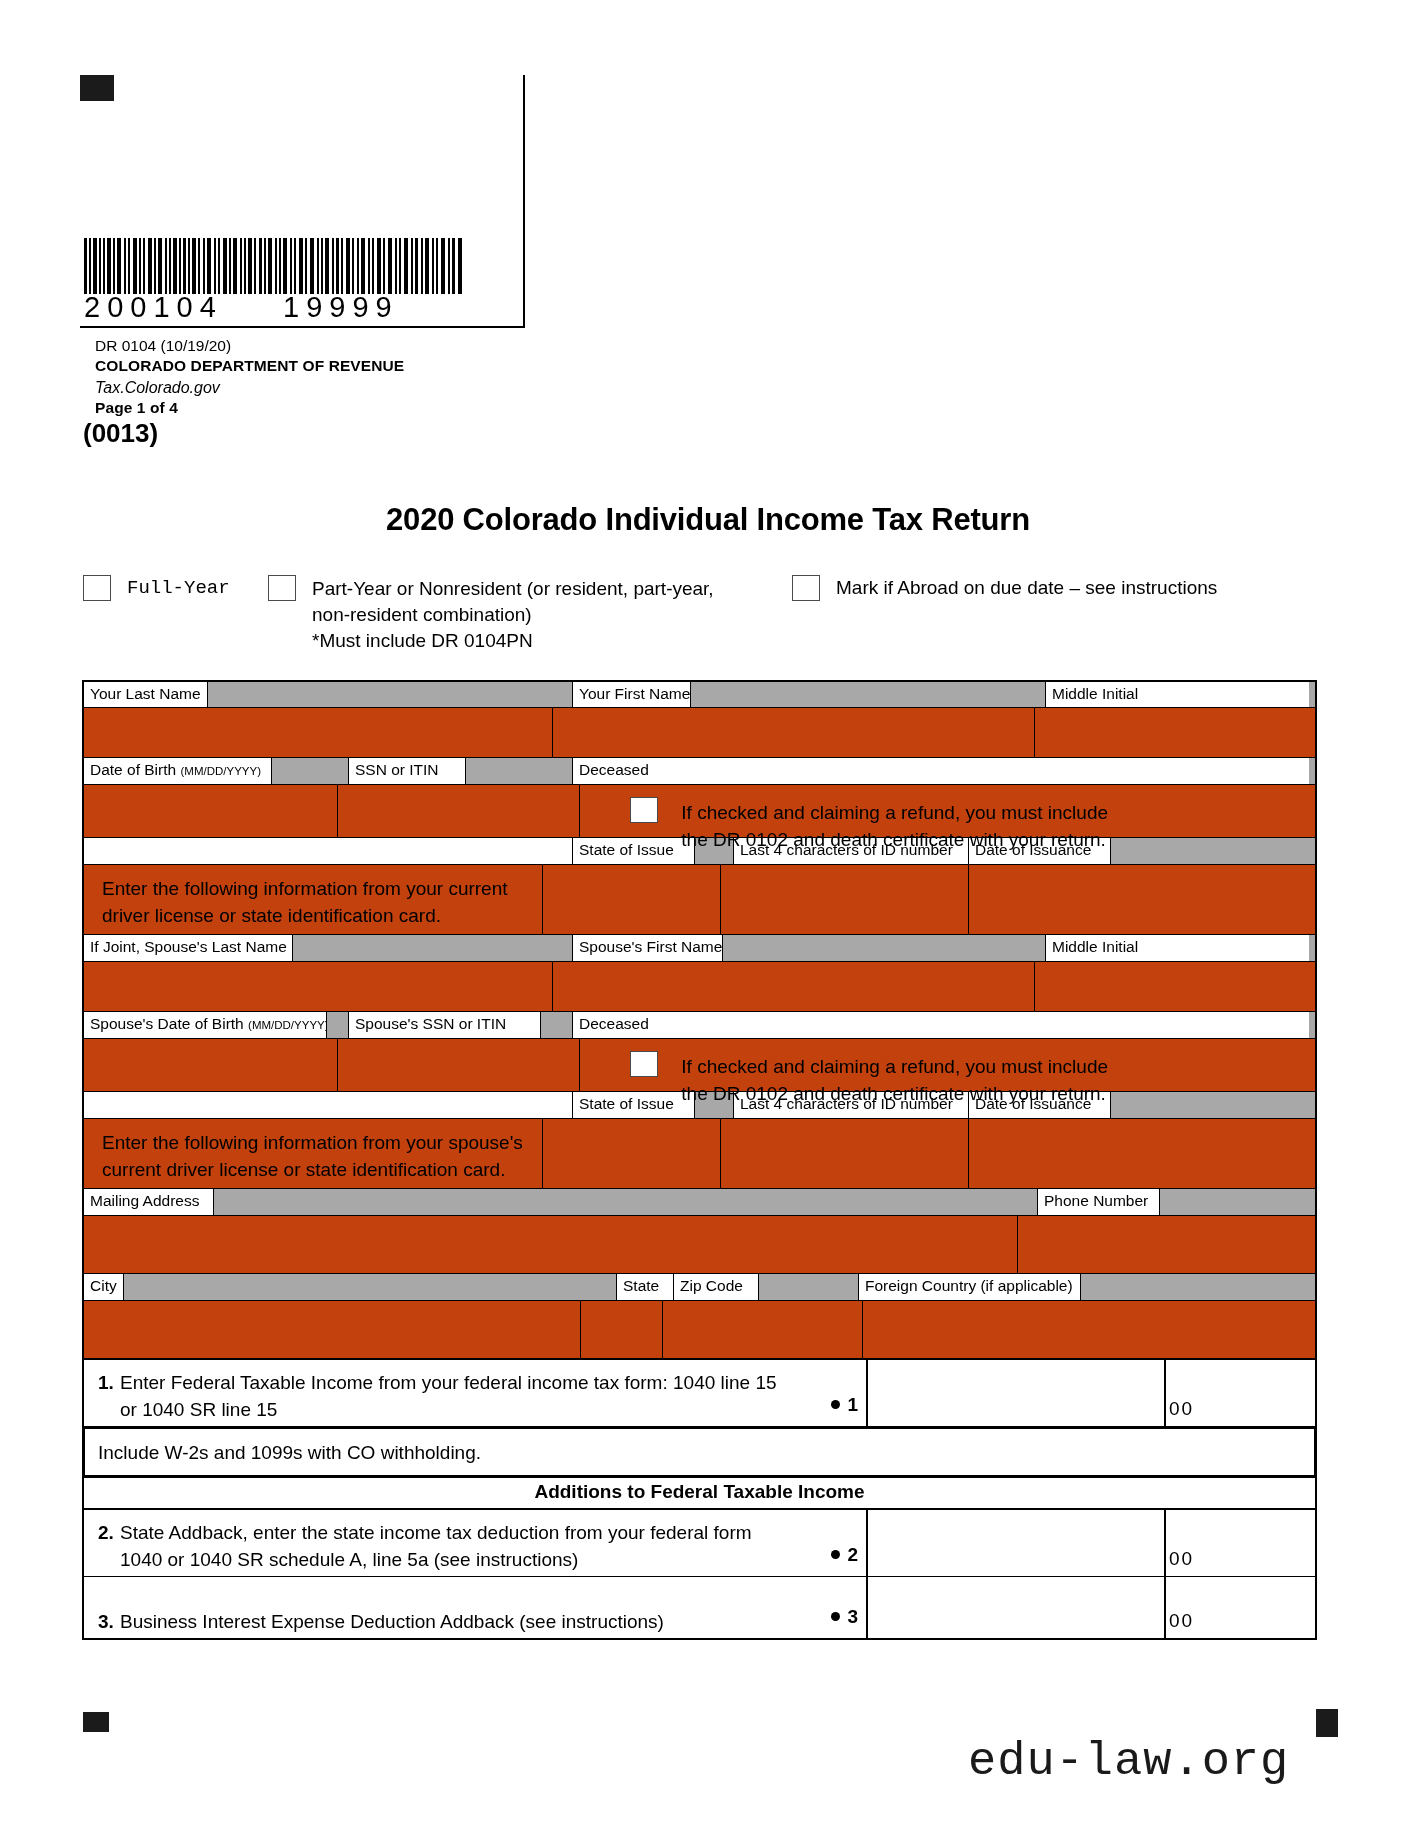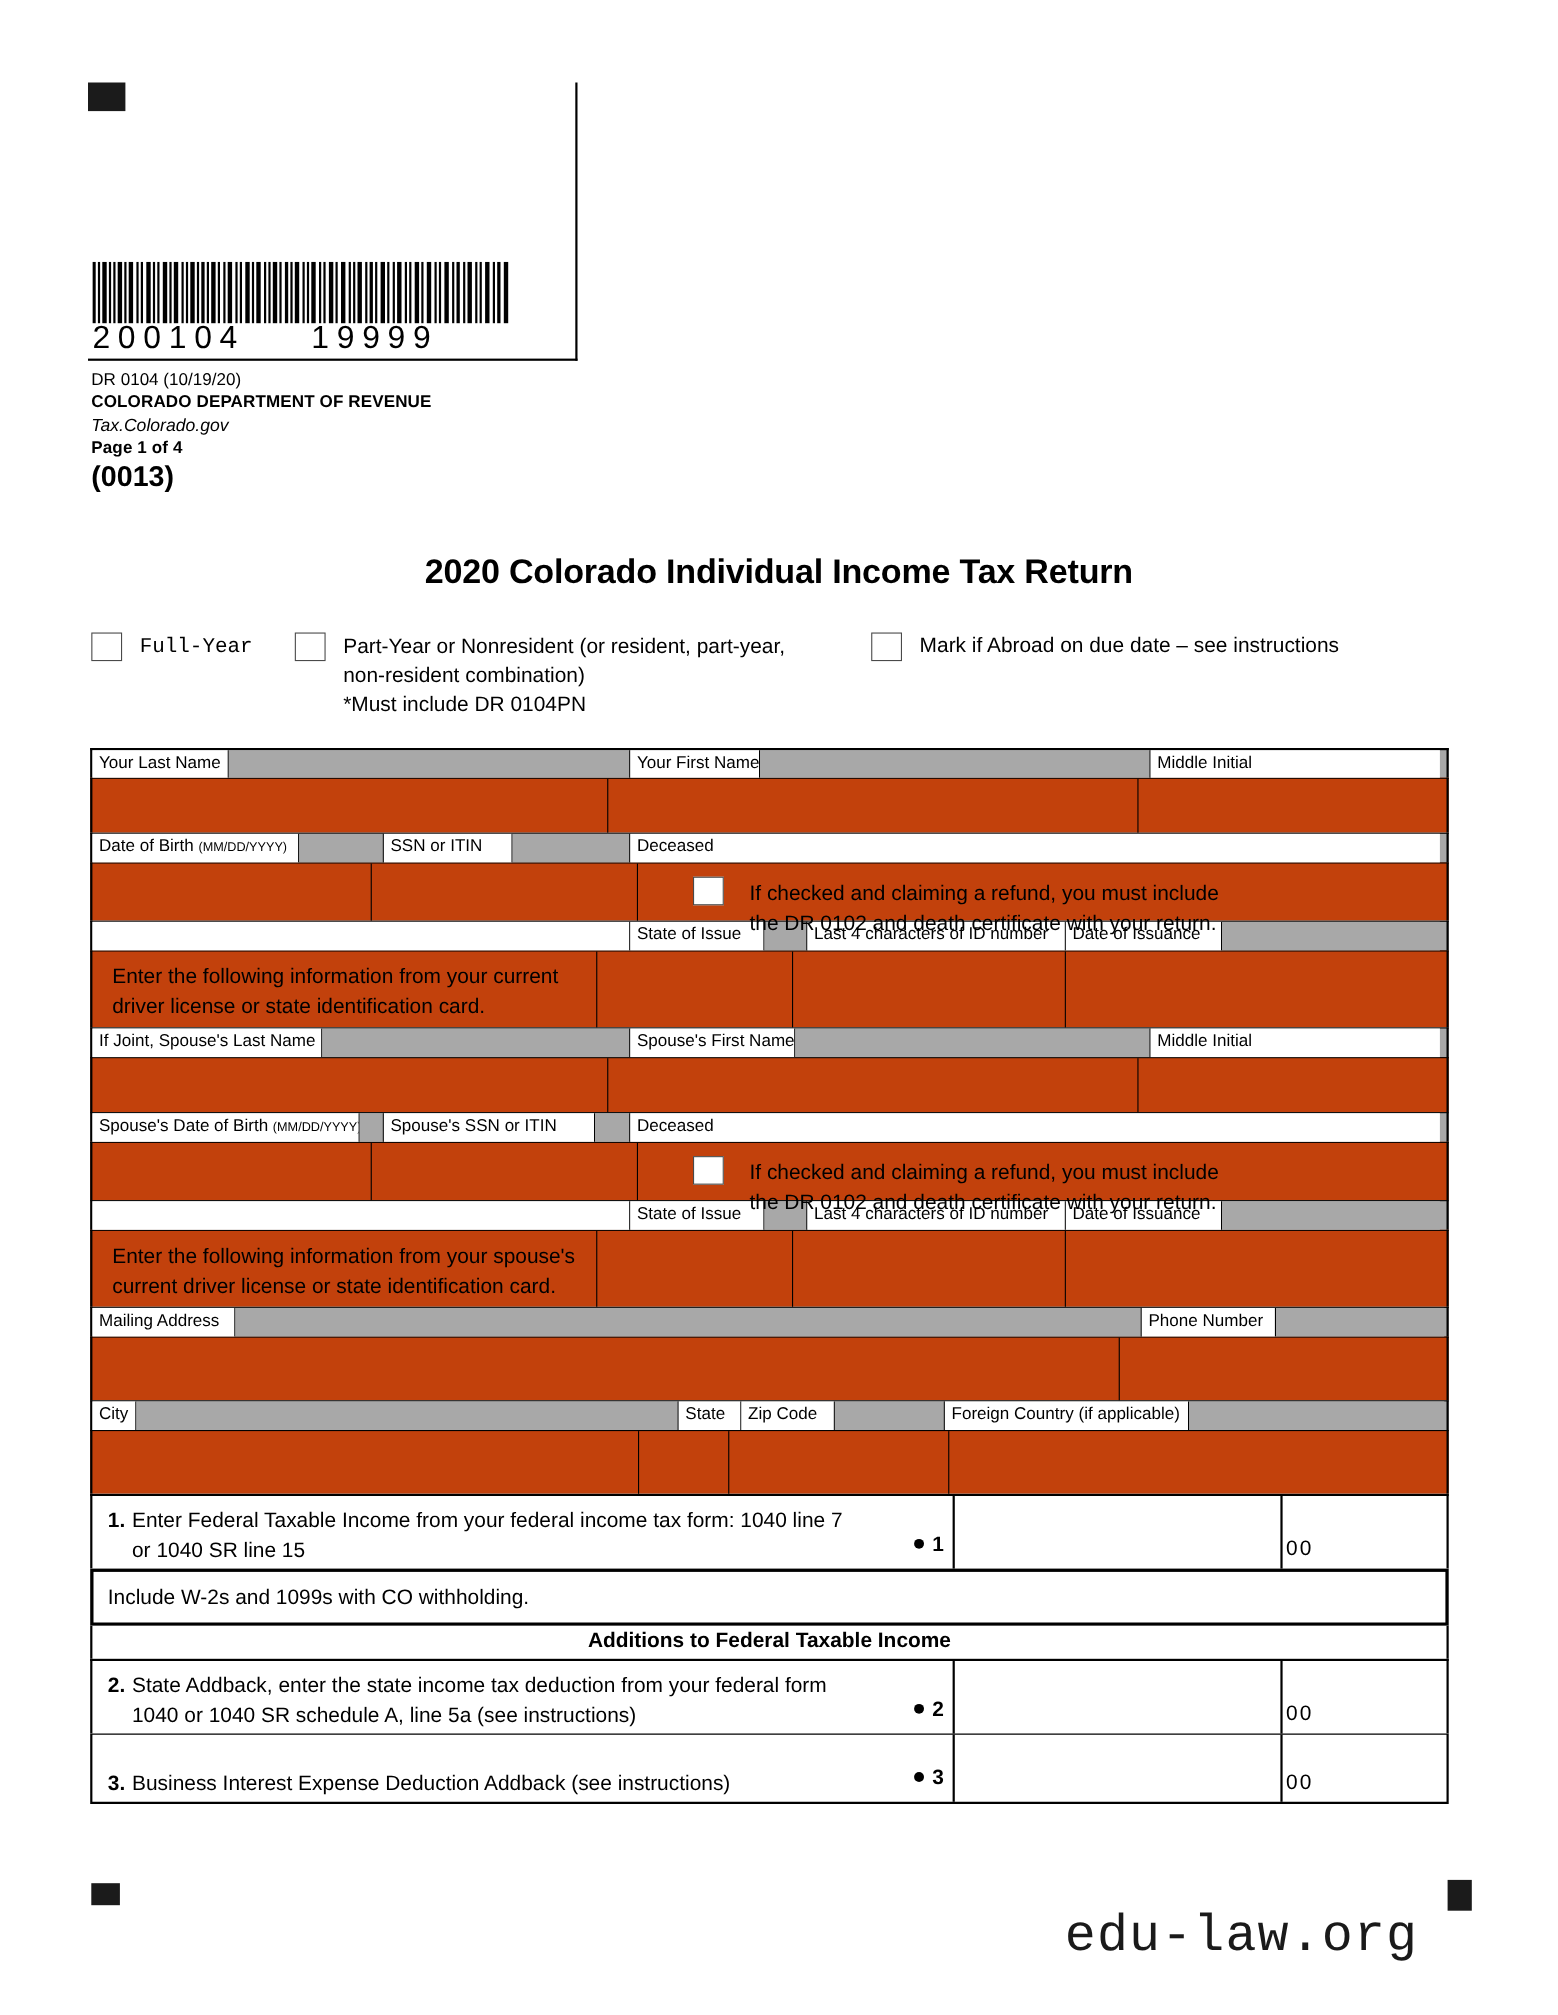--- a/index.html
+++ b/index.html
@@ -71,21 +71,21 @@
     width: 380px;
     font-family: "Liberation Sans", sans-serif;
     font-size: 29px;
     letter-spacing: 7px;
     white-space: pre;
     line-height: 34px;
   }
 
   #form-meta {
     position: absolute;
-    left: 83px;
+    left: 95px;
     top: 336px;
     line-height: 1.32;
   }
   #form-meta .m-line { font-size: 15.5px; }
   #form-meta .m-bold { font-weight: bold; font-size: 15.5px; letter-spacing: 0.1px; }
   #form-meta .m-ital { font-style: italic; font-size: 16px; }
   #form-code {
     position: absolute;
     left: 83px;
     top: 418px;
@@ -549,21 +549,21 @@
     <div class="cell" style="width:57px"></div>
     <div class="cell" style="width:185px"></div>
     <div class="cell last" style="width:454px"></div>
   </div>
 
 
   <div class="lrow" style="height:68px">
     <div class="ltext" style="width:784px">
       <span class="lnum" style="left:14px;top:9px">1.</span>
       <div class="lbody">
-        <div>Enter Federal Taxable Income from your federal income tax form: 1040 line 7</div>
+        <div>Enter Federal Taxable Income from your federal income tax form: 1040 line 15</div>
         <div>or 1040 SR line 15</div>
       </div>
       <span class="marker"><span class="dot"></span><span>1</span></span>
     </div>
     <div class="amt" style="width:298px"></div>
     <div class="cents" style="width:145px">
         <span>00</span>
       </div>
   </div>
 

